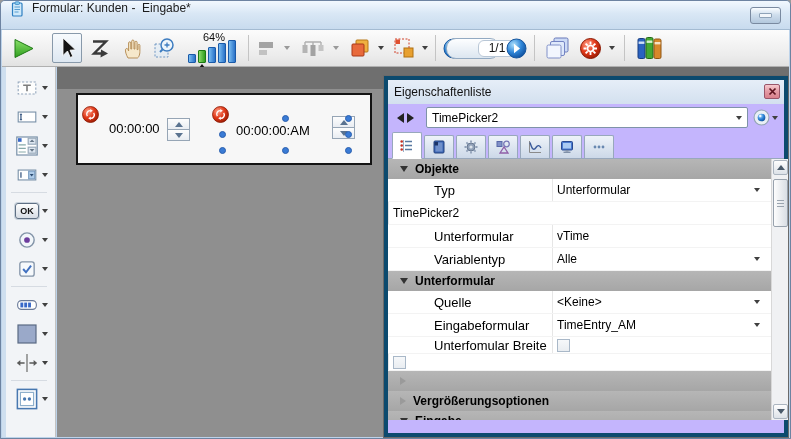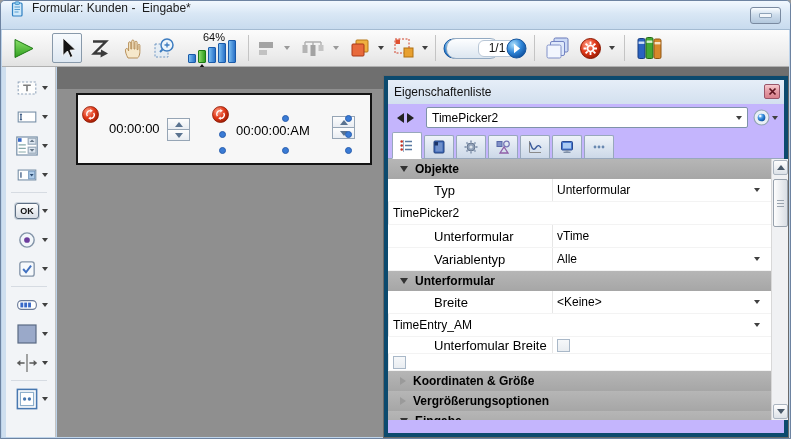--- a/index.html
+++ b/index.html
@@ -518,43 +518,43 @@
         <span class="plabel">Variablentyp</span>
         <span class="pvalue">Alle</span>
         <span class="pdd dd"></span>
       </div>
 
       <div class="pgroup">
         <span class="gtri-exp"></span>
         <span class="glabel">Unterformular</span>
       </div>
       <div class="prow">
-        <span class="plabel">Breite</span>
+        <span class="plabel">Quelle</span>
         <span class="pvalue">&lt;Keine&gt;</span>
         <span class="pdd dd"></span>
       </div>
       <div class="prow">
+        <span class="plabel">Eingabeformular</span>
         <span class="pvalue">TimeEntry_AM</span>
         <span class="pdd dd"></span>
       </div>
       <div class="prow cb">
         <span class="plabel">Unterfomular Breite</span>
         <span class="pvalue">
             <span class="cbbox"></span>
           </span>
       </div>
       <div class="prow cb">
         <span class="pvalue">
             <span class="cbbox"></span>
           </span>
       </div>
 
       <div class="pgroup">
         <span class="gtri-col"></span>
-        <span class="glabel">Koordinaten &amp; Größe</span>
       </div>
       <div class="pgroup">
         <span class="gtri-col"></span>
         <span class="glabel">Vergrößerungsoptionen</span>
       </div>
       <div class="pgroup">
         <span class="gtri-exp"></span>
         <span class="glabel">Eingabe</span>
       </div>
 

